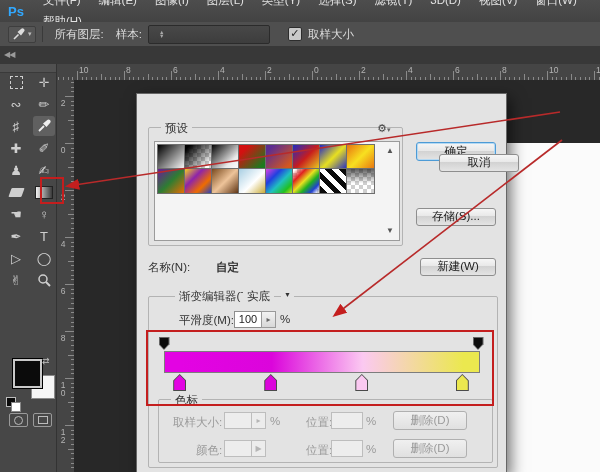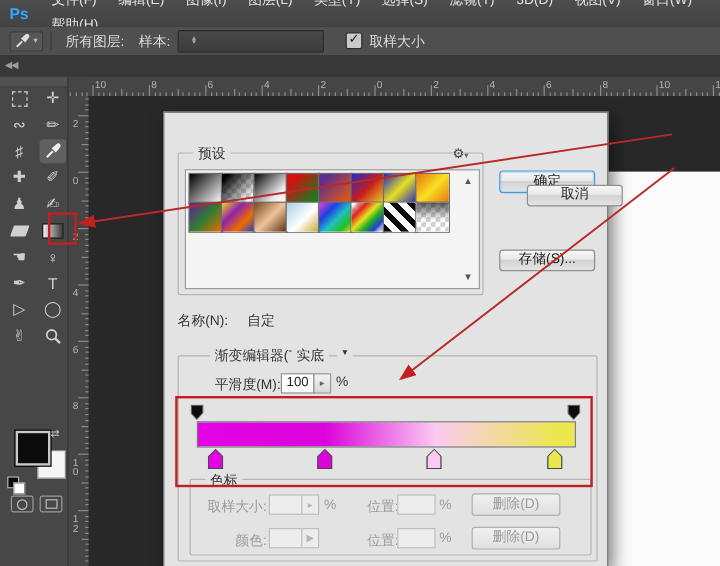--- a/index.html
+++ b/index.html
@@ -458,21 +458,22 @@
         <div class="tile checker" style="left: 192px; top: 27px;">
           <div class="tileover" style="background: linear-gradient(rgba(10, 10, 10, 0.65) 0%, rgba(10, 10, 10, 0) 60%);"></div>
         </div>
       </div>
 
     <div class="wbtn focus" style="left:279px;top:36px;width:78px;height:17px;line-height:16px;">确定</div>
     <div class="wbtn" style="left:279px;top:60px;width:78px;height:16px;line-height:15px;margin-left:23px;">取消</div>
     <div class="wbtn" style="left:279px;top:114px;width:78px;height:16px;line-height:15px;">存储(S)...</div>
 
     <span class="dlabel" style="left:11px;top:166px;">名称(N):</span>
-    <span class="dlabel" style="left:69px;top:166px;">自定</span>
+    <span class="dlabel" style="left:79px;top:166px;font-weight:bold;">自定</span>
+    <div class="wbtn" style="left:283px;top:164px;width:74px;height:16px;line-height:15px;">新建(W)</div>
 
     <div class="groupbox" style="left:11px;top:202px;width:348px;height:170px;"></div>
     <span class="grouplabel" style="left:38px;top:195px;">渐变编辑器(T):</span>
     <span class="grouplabel" style="left:106px;top:195px;">实底</span>
     <span class="abs" style="left:144px;top:197px;font-size:7px;color:#333;background:#e3e3e3;padding:0 3px;">▼</span>
 
     <span class="dlabel" style="left:42px;top:219px;">平滑度(M):</span>
     <div class="field" style="left:97px;top:217px;width:26px;height:15px;line-height:15px;">100</div>
     <div class="minibtn" style="left:124px;top:217px;width:13px;height:15px;line-height:15px;">▸</div>
     <span class="dlabel" style="left:143px;top:219px;">%</span>

